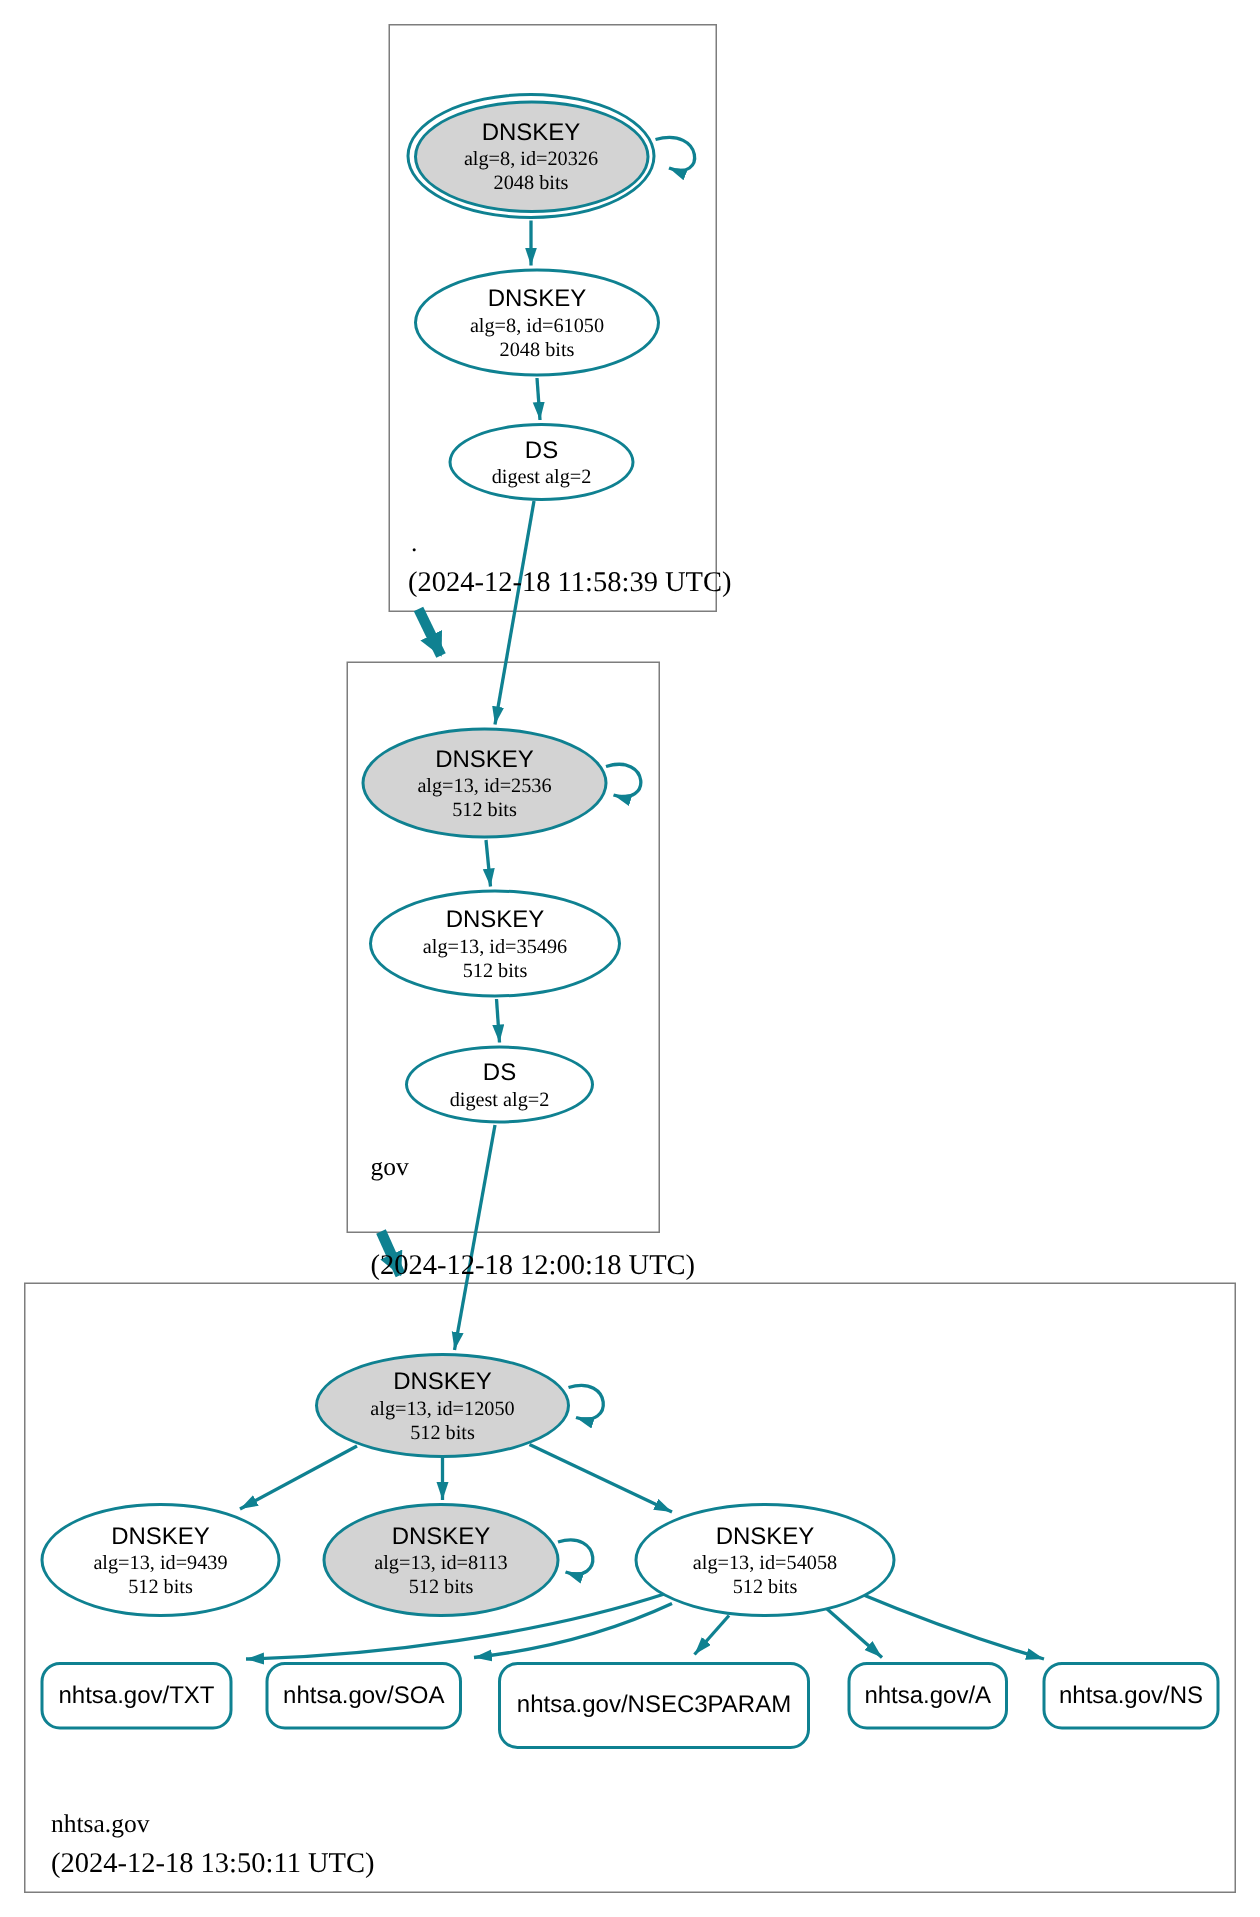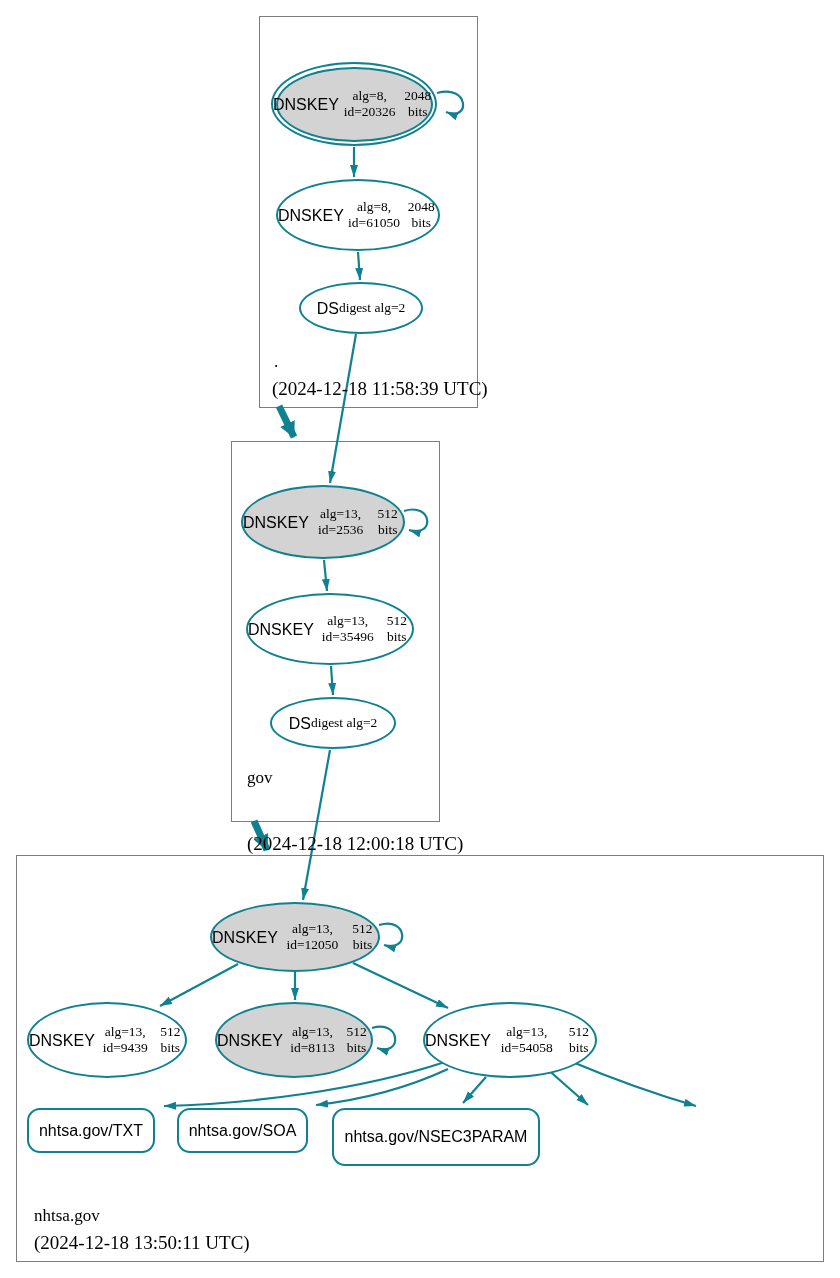--- a/index.html
+++ b/index.html
@@ -10,21 +10,21 @@
     --text:#000000;
   }
   html,body{margin:0;padding:0;background:#fff;}
   .canvas{position:relative;width:840px;height:1278px;background:#fff;overflow:hidden;}
   .zone-box{position:absolute;border:1px solid var(--zone-border);background:transparent;box-sizing:border-box;}
   svg.edges{position:absolute;left:0;top:0;pointer-events:none;}
   .e{stroke:var(--edge);stroke-width:2.2;fill:none;}
   .et{stroke:var(--edge);stroke-width:7;fill:none;}
   .mh{fill:var(--edge);}
   .node{position:absolute;border:2.5px solid var(--edge);border-radius:50%;background:var(--node-fill);
-        display:flex;flex-direction:row;align-items:center;justify-content:center;text-align:center;
+        display:flex;flex-direction:column;align-items:center;justify-content:center;text-align:center;
         box-sizing:border-box;}
   .node.gray{background:var(--ksk-fill);}
   .node.double{background:var(--node-fill);}
   .node.double::before{content:"";position:absolute;inset:2.5px;border:2.5px solid var(--edge);
         border-radius:50%;background:var(--ksk-fill);}
   .node .t{position:relative;z-index:1;font-family:"Liberation Sans",sans-serif;font-size:16px;line-height:19px;color:var(--text);}
   .node .d{position:relative;z-index:1;font-family:"Liberation Serif",serif;font-size:13.5px;line-height:16px;color:var(--text);}
   .rrset{position:absolute;border:2.5px solid var(--edge);border-radius:13px;background:var(--node-fill);
         display:flex;align-items:center;justify-content:center;box-sizing:border-box;
         font-family:"Liberation Sans",sans-serif;font-size:16px;color:var(--text);}
@@ -131,17 +131,23 @@
 
   <div class="rrset" style="left:27px;top:1108px;width:128px;height:45px;">
     <span>nhtsa.gov/TXT</span>
   </div>
   <div class="rrset" style="left:177px;top:1108px;width:131px;height:45px;">
     <span>nhtsa.gov/SOA</span>
   </div>
   <div class="rrset" style="left:332px;top:1108px;width:208px;height:58px;">
     <span>nhtsa.gov/NSEC3PARAM</span>
   </div>
+  <div class="rrset" style="left:565px;top:1108px;width:107px;height:45px;">
+    <span>nhtsa.gov/A</span>
+  </div>
+  <div class="rrset" style="left:695px;top:1108px;width:118px;height:45px;">
+    <span>nhtsa.gov/NS</span>
+  </div>
 
   <div class="zlabel" style="left:34px;top:1206px;">nhtsa.gov</div>
   <div class="zts" style="left:34px;top:1232px;">(2024-12-18 13:50:11 UTC)</div>
 
 </div>
 
 </body></html>

